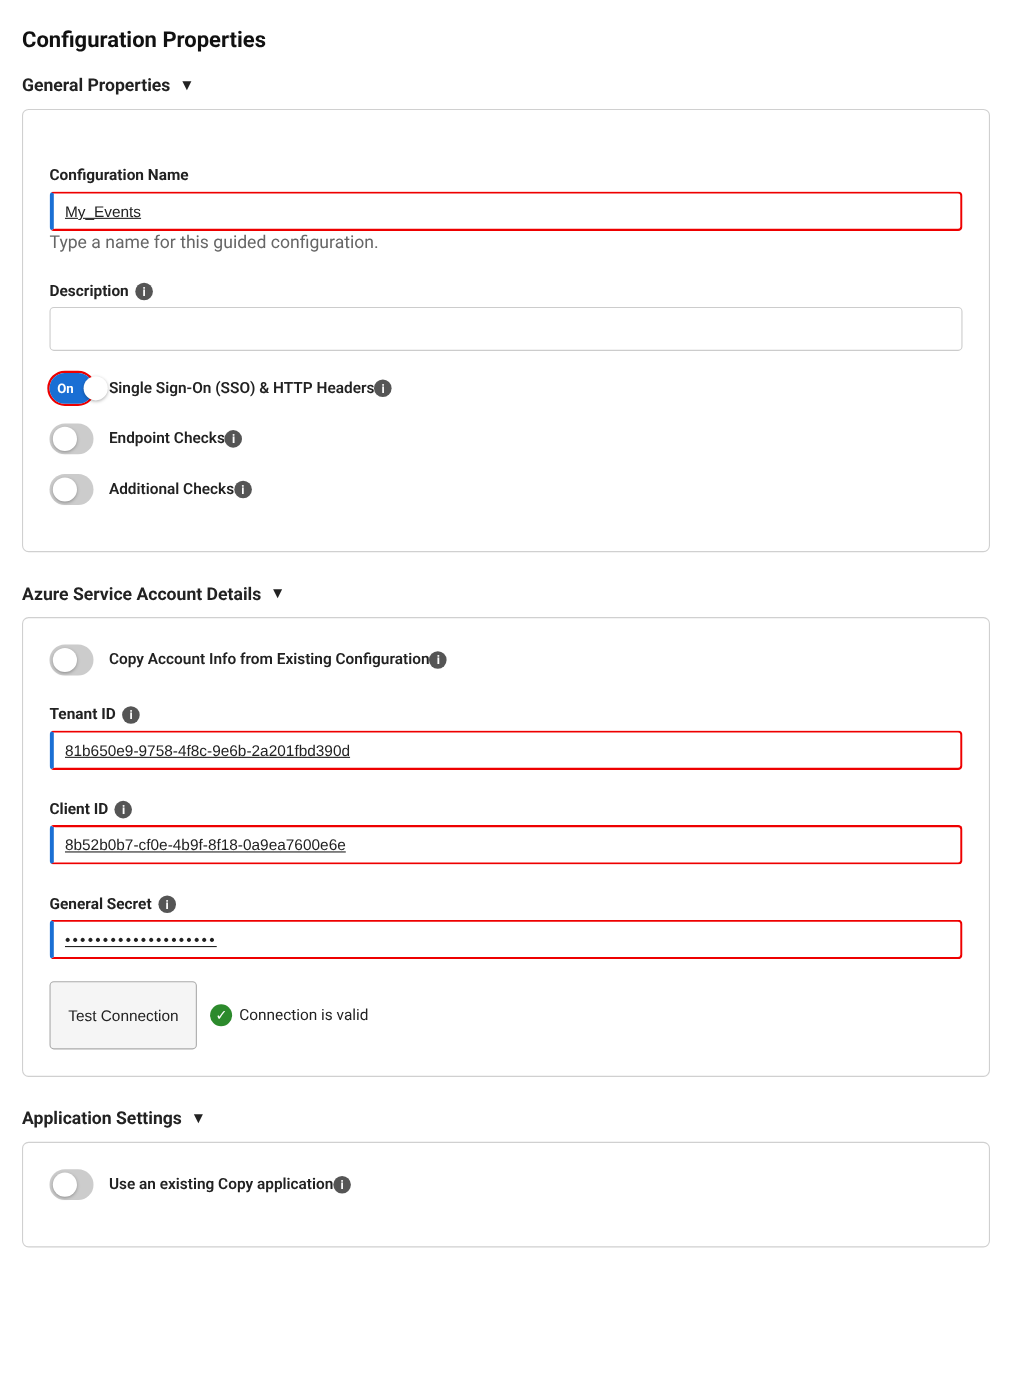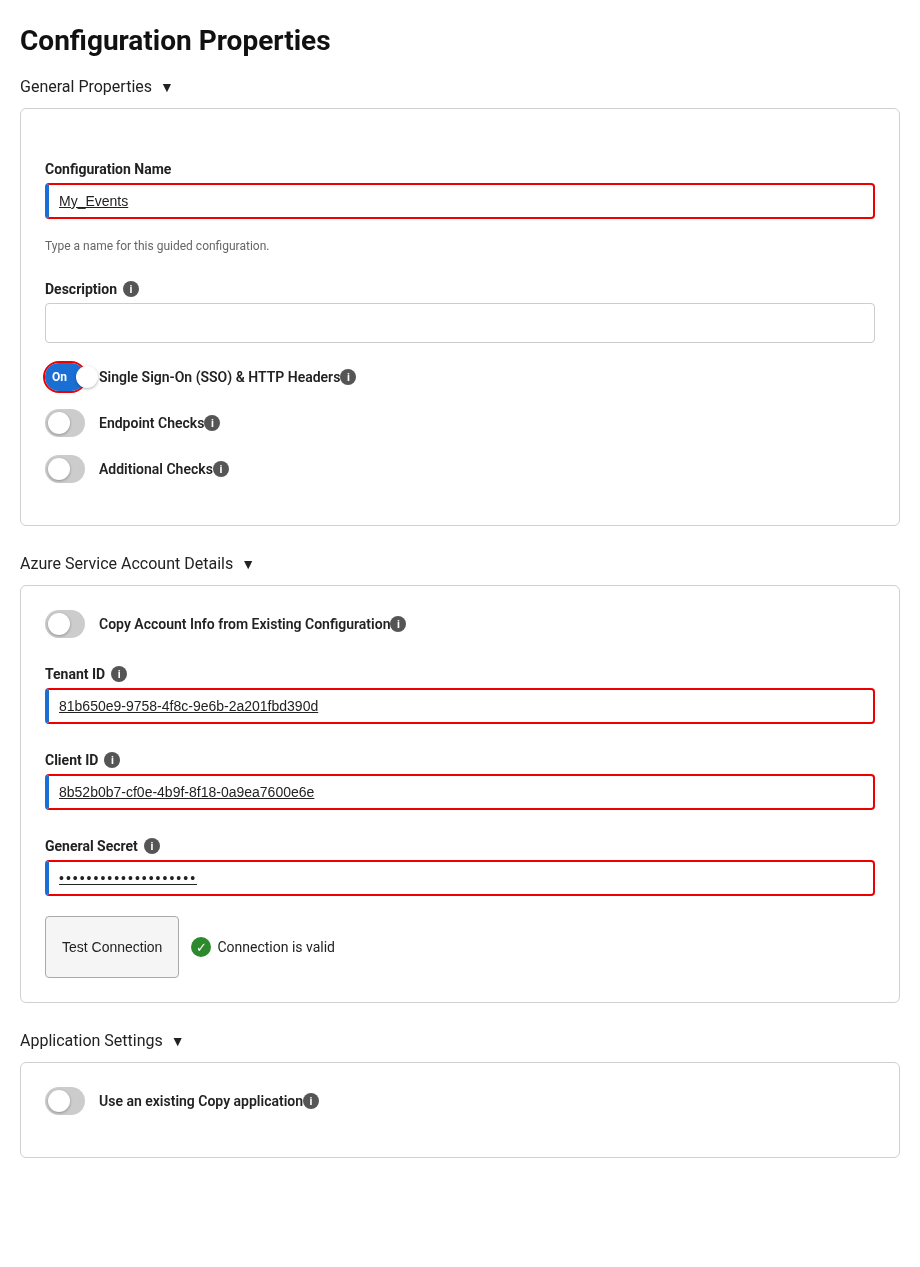--- a/index.html
+++ b/index.html
@@ -5,32 +5,32 @@
     * { box-sizing: border-box; margin: 0; padding: 0; }
     body {
       font-family: -apple-system, BlinkMacSystemFont, "Segoe UI", Roboto, Arial, sans-serif;
       background: #fff;
       color: #222;
       padding: 24px 20px;
       max-width: 920px;
     }
 
     h1 {
-      font-size: 28px;
+      font-size: 20px;
       font-weight: 700;
       margin-bottom: 20px;
       color: #111;
     }
 
     .section-header {
       display: flex;
       align-items: center;
       gap: 8px;
       font-size: 16px;
-      font-weight: 400;
+      font-weight: 700;
       margin-bottom: 12px;
       cursor: pointer;
     }
 
     .section-header .chevron {
       font-size: 14px;
     }
 
     .card {
       border: 1px solid #d0d0d0;
@@ -78,23 +78,23 @@
       outline: none;
       text-decoration: underline;
     }
 
     .form-input.highlighted {
       border: 2px solid #e00;
       border-left: 4px solid #1a6fd4;
     }
 
     .form-hint {
-      font-size: 12px;
+      font-size: 16px;
       color: #666;
-      margin-top: 20px;
+      margin-top: 0;
     }
 
     .description-input {
       width: 100%;
       border: 1px solid #ccc;
       border-radius: 4px;
       padding: 8px 10px;
       font-size: 14px;
       height: 40px;
       resize: none;

